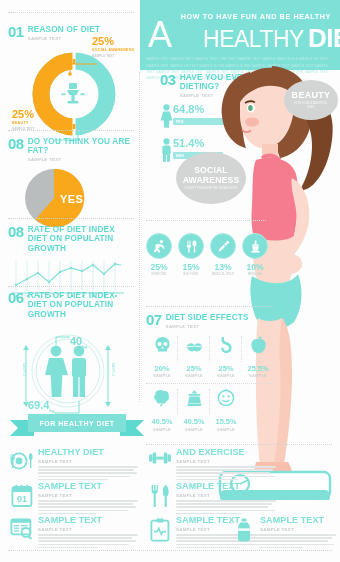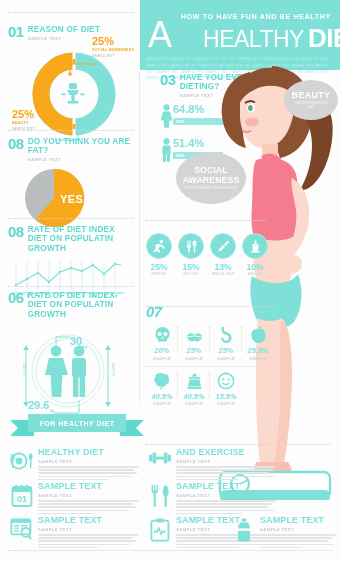--- a/index.html
+++ b/index.html
@@ -132,25 +132,25 @@
   .s06 { position:absolute; left:8px; top:290px; width:126px; }
   .weight-wrap { position:relative; width:120px; height:96px; margin-top:4px; }
   .w-label-50 { position:absolute; left:62px; top:12px; color:#7fe0d8; font-size:11px; font-weight:bold;}
   .w-label-50 sub { font-size:4px; }
   .w-label-69 { position:absolute; left:20px; top:76px; color:#7fe0d8; font-size:11px; font-weight:bold;}
   .w-label-69 sub { font-size:4px; }
   .vtick { position:absolute; color:#9ce7e1; font-size:2.6px; font-weight:bold;
            writing-mode:vertical-rl; letter-spacing:0.5px;}
 
   
-  .s07 { position:absolute; left:146px; top:304px; width:128px;font-style:italic; }
+  .s07 { position:absolute; left:146px; top:312px; width:128px; }
   .se-grid { display:flex; flex-wrap:wrap; margin-top:5px; }
   .se-cell { width:32px; text-align:center; padding-bottom:3px; position:relative;}
   .se-ico { height:20px; display:flex; align-items:flex-end; justify-content:center; }
-  .se-pct { color:#7fe0d8; font-size:7.4px; font-weight:bold; margin-top:2px; }
+  .se-pct { color:#7fe0d8; font-size:7.4px; font-weight:bold; margin-top:10px; }
   .se-cap { color:#ccd0d0; font-size:4px; font-weight:bold; margin-top:0.5px; letter-spacing:0.2px;}
   .se-sep { position:absolute; right:0; top:2px; height:26px; border-left:1px dotted #d8dcdc; }
   .se-rowline { width:128px; border-top:1px dotted #d8dcdc; margin:2px 0 3px 0; }
 
   
   .ribbon-wrap { position:absolute; left:10px; top:414px; width:134px; height:26px; }
   .ribbon-tail-l, .ribbon-tail-r {
     position:absolute; top:6px; width:24px; height:16px; background:#5ed9d0;
   }
   .ribbon-tail-l { left:0; clip-path: polygon(0 0,100% 0,100% 100%,0 100%, 8px 50%); }
@@ -509,34 +509,38 @@
 
         <line x1="100" y1="24" x2="100" y2="82" stroke="#7fe0d8" stroke-width="1"></line>
         <path d="M97 27 L100 22 L103 27 Z" fill="#7fe0d8"></path>
         <path d="M97 79 L100 84 L103 79 Z" fill="#7fe0d8"></path>
 
         <path d="M48 22 L48 14 L62 14" stroke="#7fe0d8" stroke-width="1" fill="none"></path>
 
         <path d="M71 78 L71 90 L46 90" stroke="#7fe0d8" stroke-width="1" fill="none"></path>
       </svg>
       <div class="w-label-50">
-        <span>30</span><sub>kg</sub>
+        <span>40</span><sub>kg</sub>
       </div>
       <div class="w-label-69">
-        <span>29.6</span><sub>kg</sub>
+        <span>69.4</span><sub>kg</sub>
       </div>
       <div class="vtick" style="left:14px; top:40px;">SAMPLE</div>
       <div class="vtick" style="left:103px; top:40px;">SAMPLE</div>
     </div>
   </div>
 
   <div class="rule-07"></div>
   <div class="s07">
     <div class="sec-head">
       <div class="sec-num">07</div>
+      <div class="sec-titles">
+        <div class="sec-title">DIET SIDE EFFECTS</div>
+        <div class="sec-sub">SAMPLE TEXT</div>
+      </div>
     </div>
 
     <div class="se-grid">
 
       <div class="se-cell">
         <div class="se-ico">
           <svg width="17" height="18" viewBox="0 0 17 18">
             <path d="M8.5 1 C13 1 15.5 4.2 15.5 8 C15.5 11 14 12.4 13 13 L13 15.6 H4 L4 13 C3 12.4 1.5 11 1.5 8 C1.5 4.2 4 1 8.5 1 Z" fill="#7fe0d8"></path>
             <circle cx="5.6" cy="8" r="2.1" fill="#fdfdfd"></circle>
             <circle cx="11.4" cy="8" r="2.1" fill="#fdfdfd"></circle>

